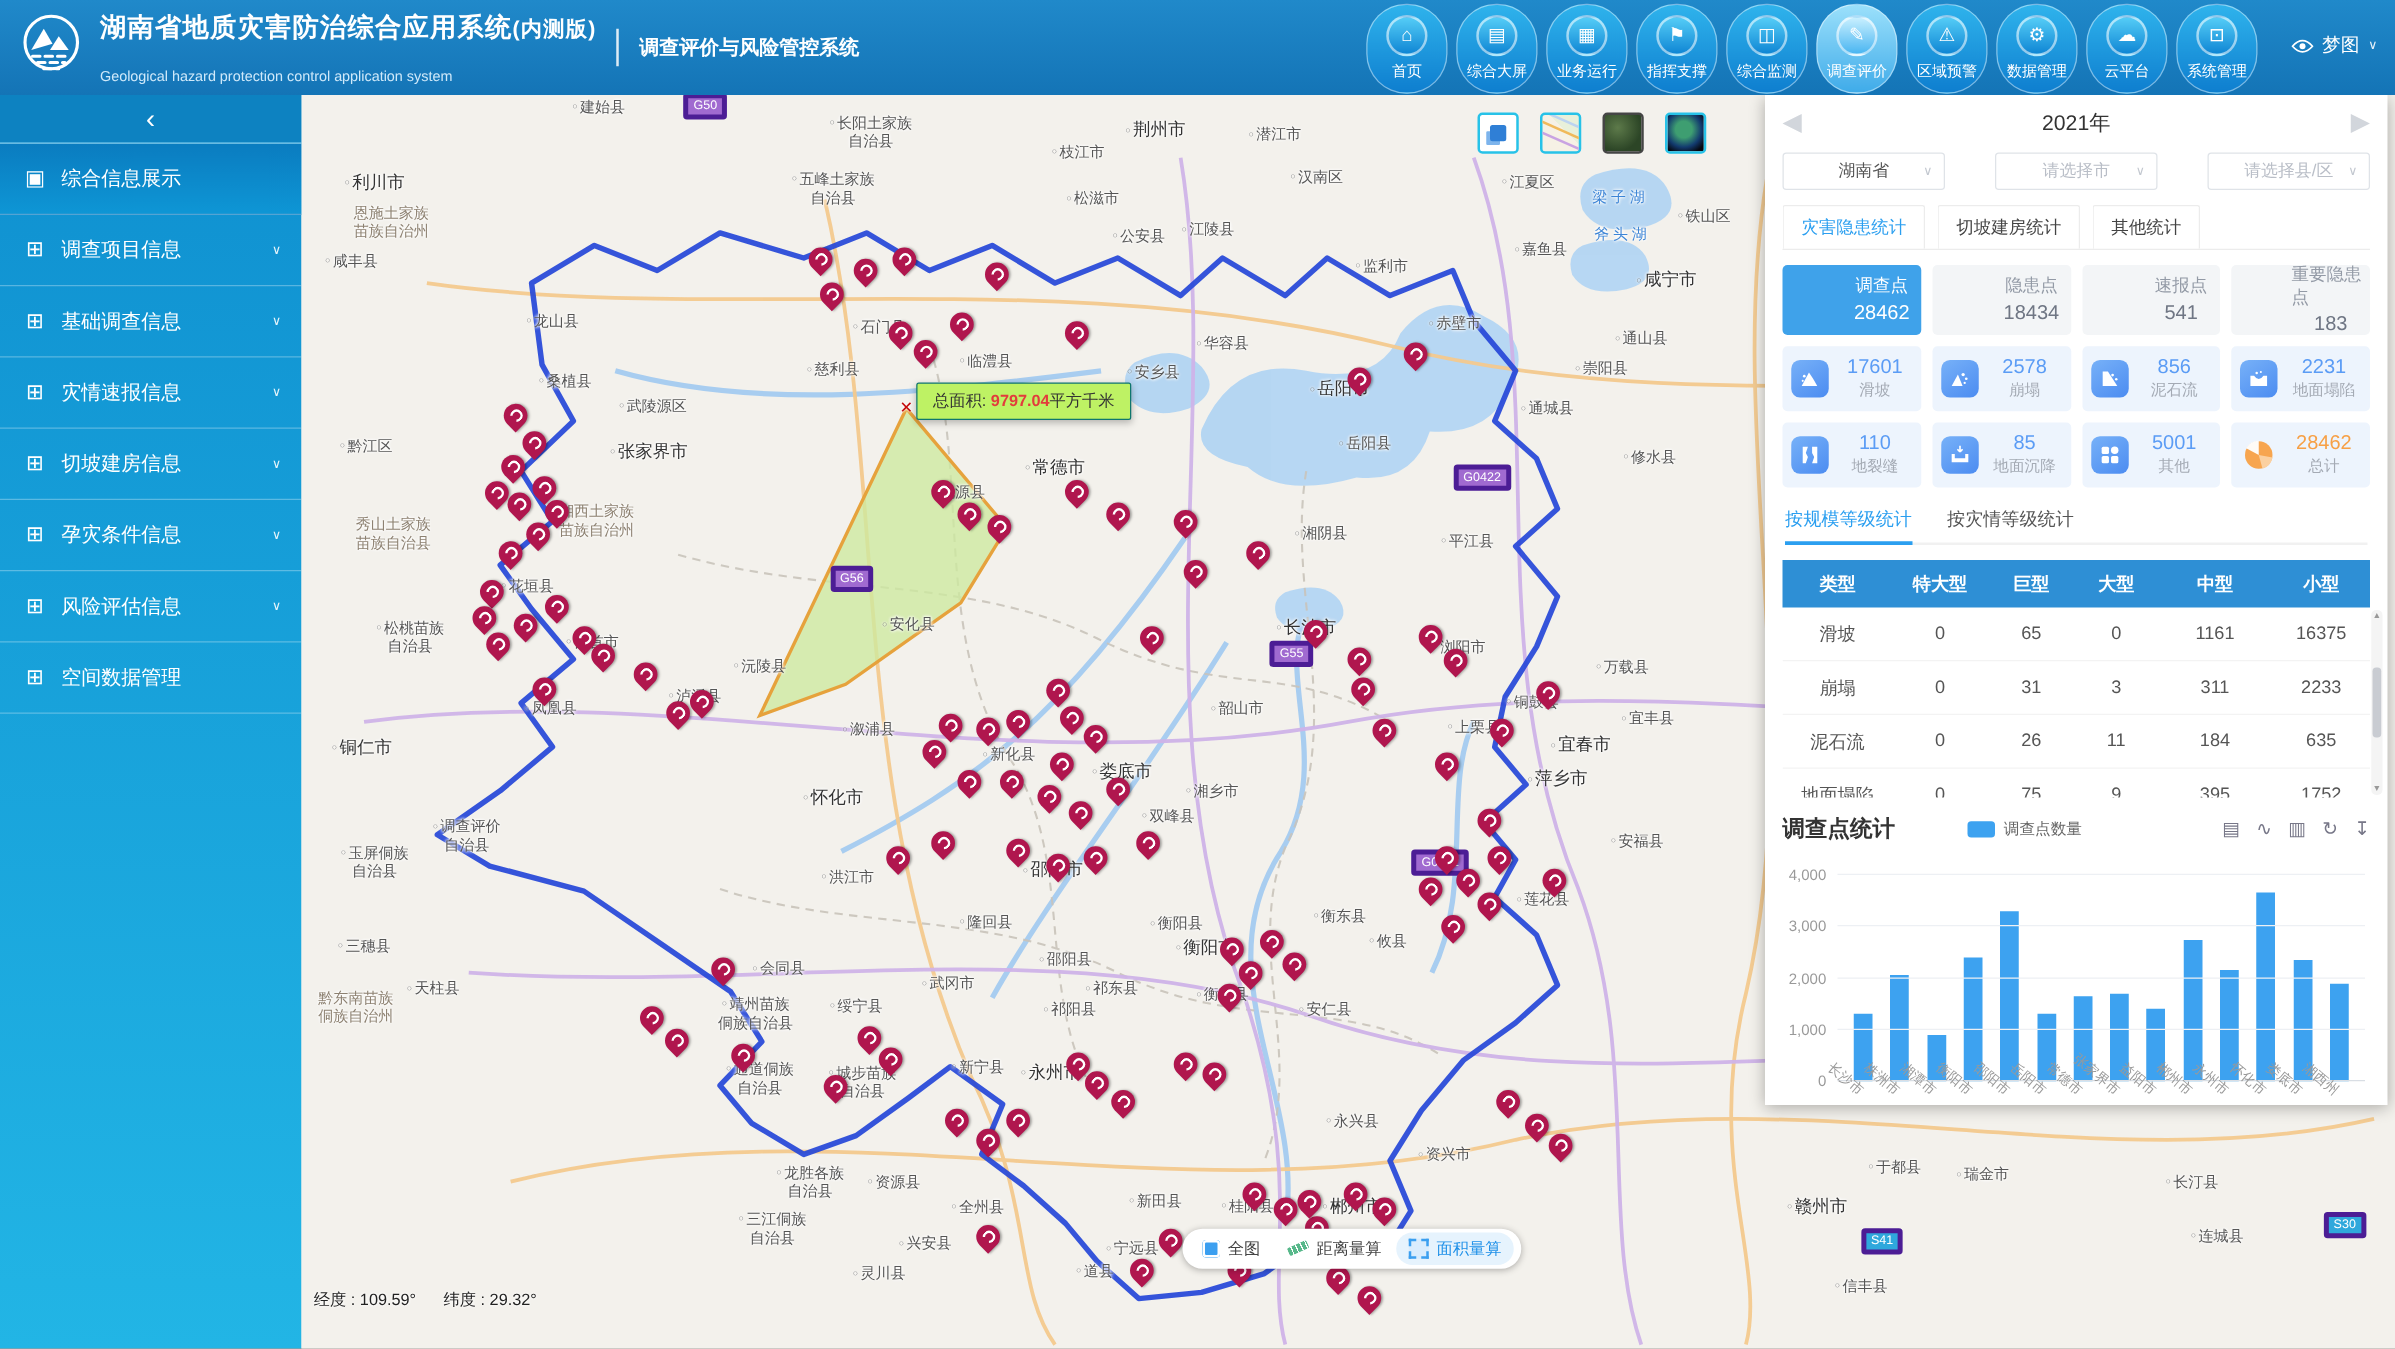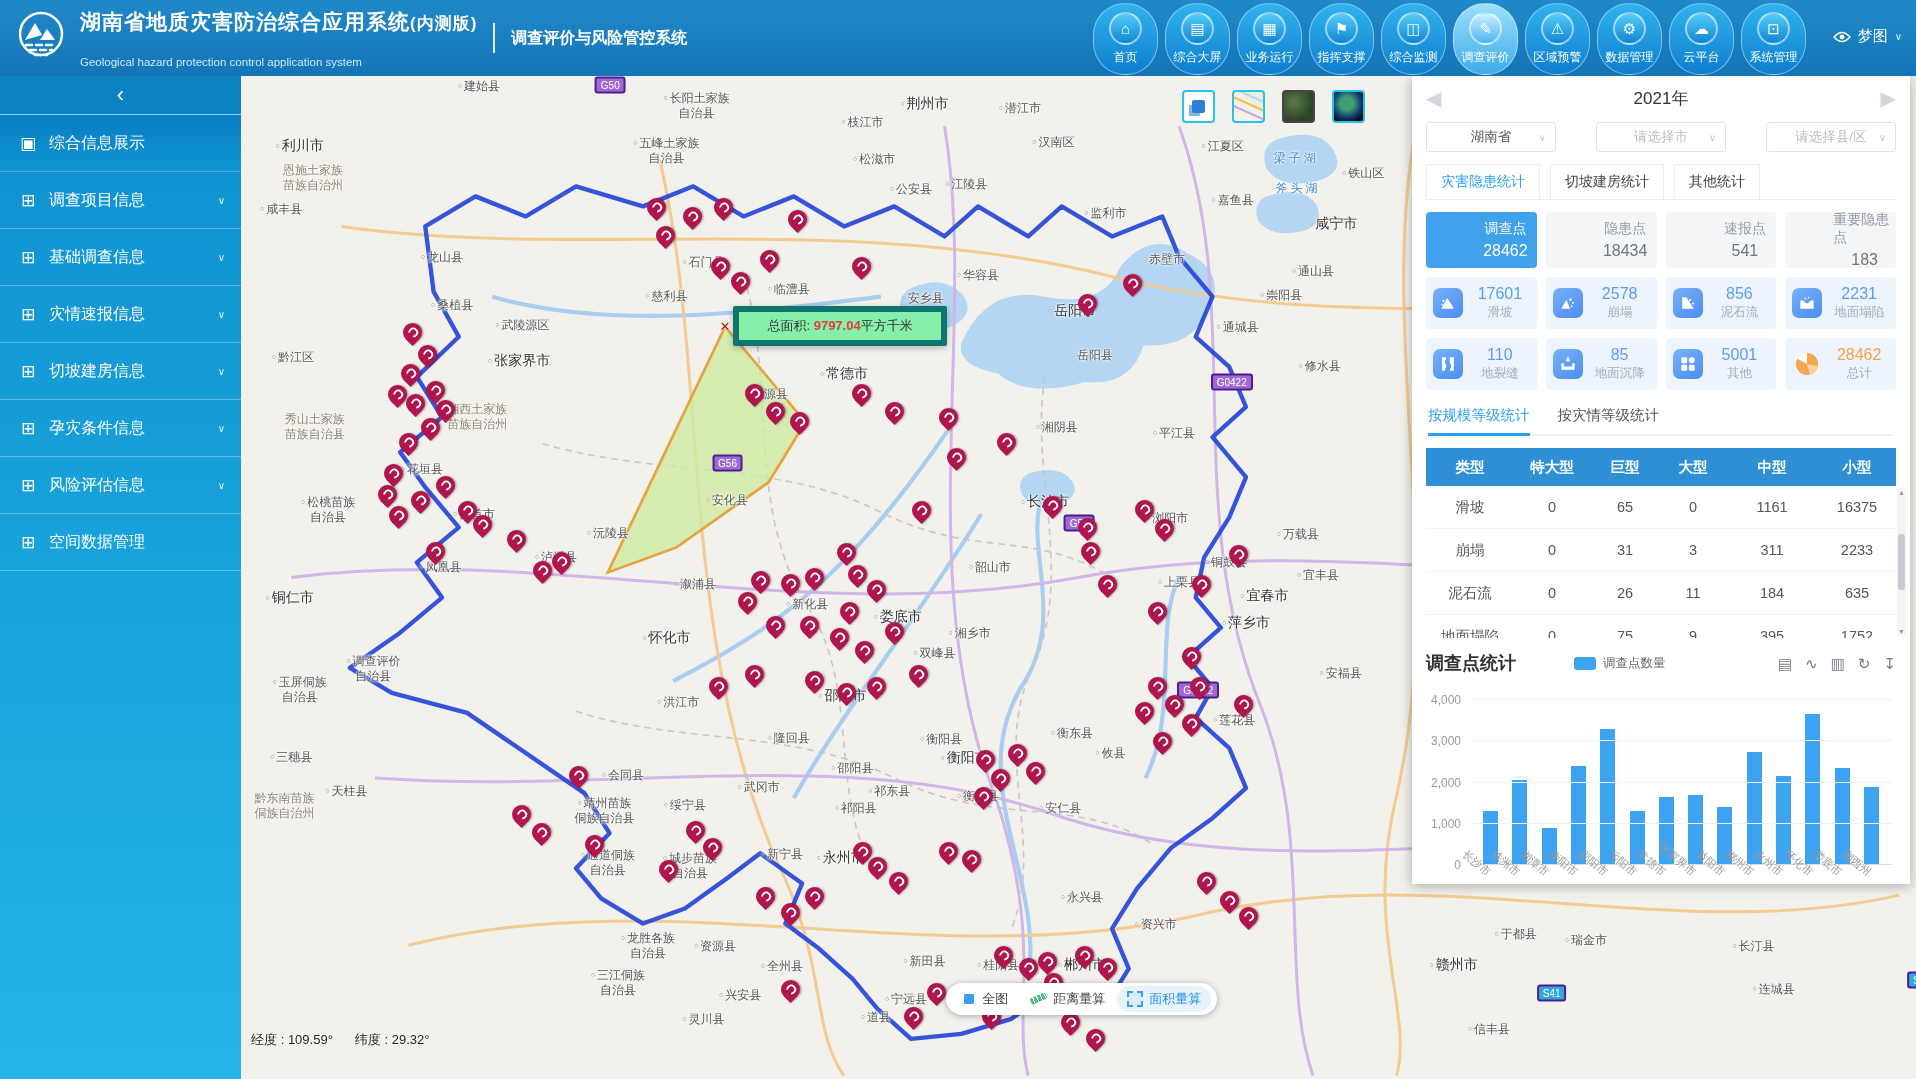--- a/index.html
+++ b/index.html
@@ -39,30 +39,30 @@
   .map{position:absolute;left:241px;top:76px;right:0;bottom:0;background:#f2efe9;overflow:hidden;}
   .basemap{position:absolute;inset:0;width:100%;height:100%;}
   .mlabel{position:absolute;transform:translate(-50%,-50%);color:#555;font-size:12px;line-height:1.25;
       white-space:pre-line;text-align:center;pointer-events:none;
       text-shadow:0 0 3px #fff,0 0 3px #fff,0 0 2px #fff;}
   .mlabel.city{font-size:14px;color:#333;}
   .mlabel.city::before,.mlabel.county::before{content:"○ ";font-size:7px;vertical-align:2px;color:#777;}
   .mlabel.region{color:#8d8171;}
   .mlabel.water{color:#3d85d6;letter-spacing:3px;}
   .rbadge{position:absolute;transform:translate(-50%,-50%);font-size:10px;color:#fff;background:#a06ad0;
-      border:2px solid #4c1d95;border-radius:3px;padding:1px 4px;pointer-events:none;margin-left:46px;}
+      border:4px solid #4c1d95;border-radius:3px;padding:1px 4px;pointer-events:none;}
   .rbadge.s{background:#2fa8dc;}
   .pin{position:absolute;width:19px;height:19px;background:#b0164e;border-radius:50% 50% 50% 0;
       transform:rotate(-45deg);margin:-22px 0 0 -4px;box-shadow:1px 1px 2px rgba(0,0,0,.35);cursor:pointer;}
   .pin::after{content:"";position:absolute;left:4.5px;top:4.5px;width:6px;height:6px;border:2px solid #fff;
       border-radius:50%;border-left-color:transparent;}
   .xmark{position:absolute;transform:translate(-50%,-50%);color:#c40c0c;font-size:13px;font-weight:bold;
       text-shadow:0 0 2px #fff,0 0 2px #fff;}
-  .mtip{position:absolute;left:29.4%;top:22.9%;background:#86efac;border:6px solid #0f766e;border-radius:2px;
-      padding:5px 28px;font-size:13px;color:#333;white-space:nowrap;box-shadow:0 2px 6px rgba(0,0,0,.25);}
+  .mtip{position:absolute;left:29.4%;top:22.9%;background:#bef264;border:1px solid #0f766e;border-radius:2px;
+      padding:5px 12px;font-size:13px;color:#333;white-space:nowrap;box-shadow:0 2px 6px rgba(0,0,0,.25);}
   .mtip b{color:#e23c3c;}
   .layerbar{position:absolute;left:56.2%;top:14px;display:flex;gap:17px;}
   .lbtn{width:33px;height:33px;border-radius:4px;border:2px solid #27c2e8;box-sizing:border-box;cursor:pointer;background:#fff;}
   .lbtn.l1{display:flex;align-items:center;justify-content:center;}
   .lbtn.l1 .sq{width:13px;height:13px;background:#2f7fd6;border-radius:2px;box-shadow:-4px 4px 0 -1px #7db4ec;}
   .lbtn.l2{background:linear-gradient(45deg,#f6f1e5 60%,#e8f0da 60%),#f6f1e5;position:relative;overflow:hidden;}
   .lbtn.l2::after{content:"";position:absolute;left:-4px;top:12px;width:42px;height:2px;background:#f0b95a;transform:rotate(24deg);box-shadow:0 8px 0 #c9a3e2,0 -8px 0 #bcd3f0;}
   .lbtn.l3{border-color:#454545;background:radial-gradient(circle at 35% 35%,#5d7a4a,#2c4526 70%);}
   .lbtn.l4{border-color:#27c2e8;background:radial-gradient(circle at 45% 40%,#3e9e71 0 28%,#123a6e 60%,#05070f 85%);}
   .maptools{position:absolute;left:42.1%;top:90.4%;height:32px;background:#fff;border-radius:16px;
@@ -397,21 +397,21 @@
         <span class="mlabel region" style="left: 2.6%; top: 72.8%;">黔东南苗族
 侗族自治州</span>
         <span class="mlabel county" style="left: 32.3%; top: 77.6%;">新宁县</span>
         <span class="mlabel county" style="left: 41.8%; top: 66.1%;">衡阳县</span>
         <span class="mlabel city" style="left: 43.2%; top: 68%;">衡阳市</span>
         <span class="mlabel county" style="left: 44%; top: 71.8%;">衡南县</span>
         <span class="mlabel county" style="left: 49.6%; top: 65.5%;">衡东县</span>
         <span class="mlabel county" style="left: 51.9%; top: 67.5%;">攸县</span>
         <span class="mlabel county" style="left: 48.9%; top: 73%;">安仁县</span>
         <span class="mlabel county" style="left: 59.3%; top: 64.2%;">莲花县</span>
-        <span class="mlabel county" style="left: 63.8%; top: 59.5%; margin-left: 31px;">安福县</span>
+        <span class="mlabel county" style="left: 63.8%; top: 59.5%;">安福县</span>
         <span class="mlabel county" style="left: 38.7%; top: 71.3%;">祁东县</span>
         <span class="mlabel county" style="left: 36.7%; top: 73%;">祁阳县</span>
         <span class="mlabel city" style="left: 35.8%; top: 78%;">永州市</span>
         <span class="mlabel county" style="left: 50.2%; top: 81.9%;">永兴县</span>
         <span class="mlabel county" style="left: 54.6%; top: 84.5%;">资兴市</span>
         <span class="mlabel city" style="left: 50.2%; top: 88.6%;">郴州市</span>
         <span class="mlabel county" style="left: 45.2%; top: 88.6%;">桂阳县</span>
         <span class="mlabel county" style="left: 40.8%; top: 88.2%;">新田县</span>
         <span class="mlabel county" style="left: 39.7%; top: 92%;">宁远县</span>
         <span class="mlabel county" style="left: 37.9%; top: 93.8%;">道县</span>

